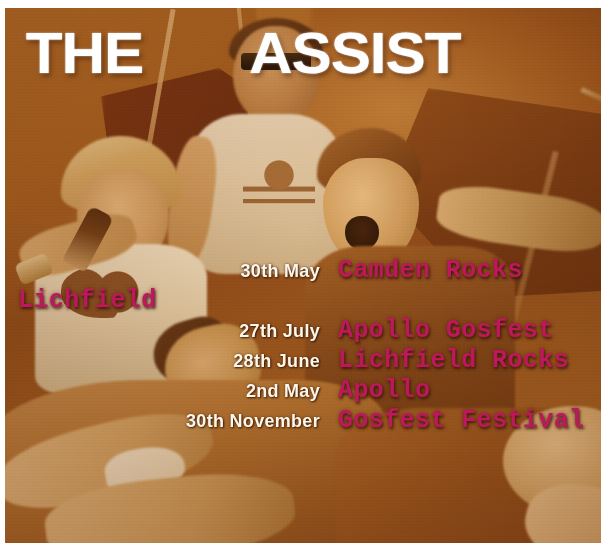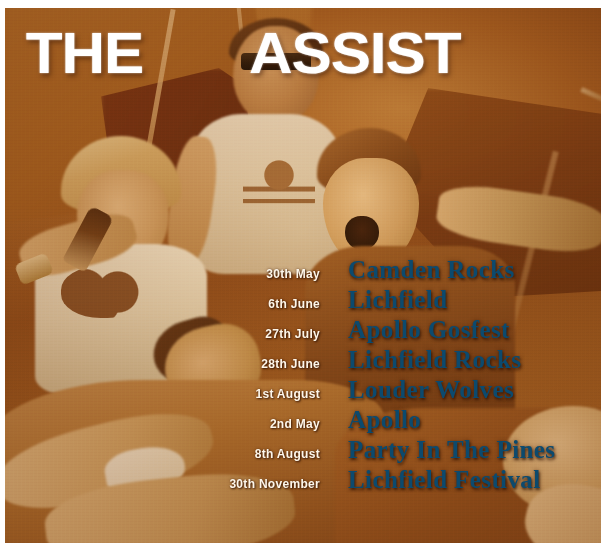--- a/index.html
+++ b/index.html
@@ -424,34 +424,34 @@
   .tour-row {
     display: flex;
     align-items: baseline;
     height: 30px;
   }
   .tour-date {
     width: 320px;
     text-align: right;
     font-family: "Liberation Sans", sans-serif;
     font-weight: bold;
-    font-size: 12px;
+    font-size: 18px;
     letter-spacing: .3px;
     color: #fdf6ea;
     text-shadow:
       1px 1px 2px rgba(50,20,4,.85),
       0 0 3px rgba(70,30,8,.6);
   }
   .tour-venue {
-    margin-left: 28px;
-    font-family: Liberation Serif, serif;
+    margin-left: 18px;
+    font-family: Liberation Mono, monospace;
     font-weight: bold;
     font-size: 25px;
     letter-spacing: .4px;
-    color: #0c4a6e;
+    color: #be185d;
     text-shadow:
       1px 2px 3px rgba(48,19,4,.8),
       0 0 4px rgba(70,30,8,.5);
   }
 </style>
 </head>
 <body>
 
 <div class="poster">
 
@@ -508,42 +508,33 @@
   <div class="title">
     <span class="title-word the">THE</span><span class="title-word assist">ASSIST</span>
   </div>
 
   <div class="tour" id="tour-list">
       <div class="tour-row">
         <div class="tour-date">30th May</div>
         <div class="tour-venue">Camden Rocks</div>
       </div>
       <div class="tour-row">
-        <div class="tour-date">6th June</div>
         <div class="tour-venue">Lichfield</div>
       </div>
       <div class="tour-row">
         <div class="tour-date">27th July</div>
         <div class="tour-venue">Apollo Gosfest</div>
       </div>
       <div class="tour-row">
         <div class="tour-date">28th June</div>
         <div class="tour-venue">Lichfield Rocks</div>
       </div>
       <div class="tour-row">
-        <div class="tour-date">1st August</div>
-        <div class="tour-venue">Louder Wolves</div>
-      </div>
-      <div class="tour-row">
         <div class="tour-date">2nd May</div>
         <div class="tour-venue">Apollo</div>
       </div>
       <div class="tour-row">
-        <div class="tour-date">8th August</div>
-        <div class="tour-venue">Party In The Pines</div>
-      </div>
-      <div class="tour-row">
         <div class="tour-date">30th November</div>
-        <div class="tour-venue">Lichfield Festival</div>
+        <div class="tour-venue">Gosfest Festival</div>
       </div>
     </div>
 
 </div>
 
 </body></html>

